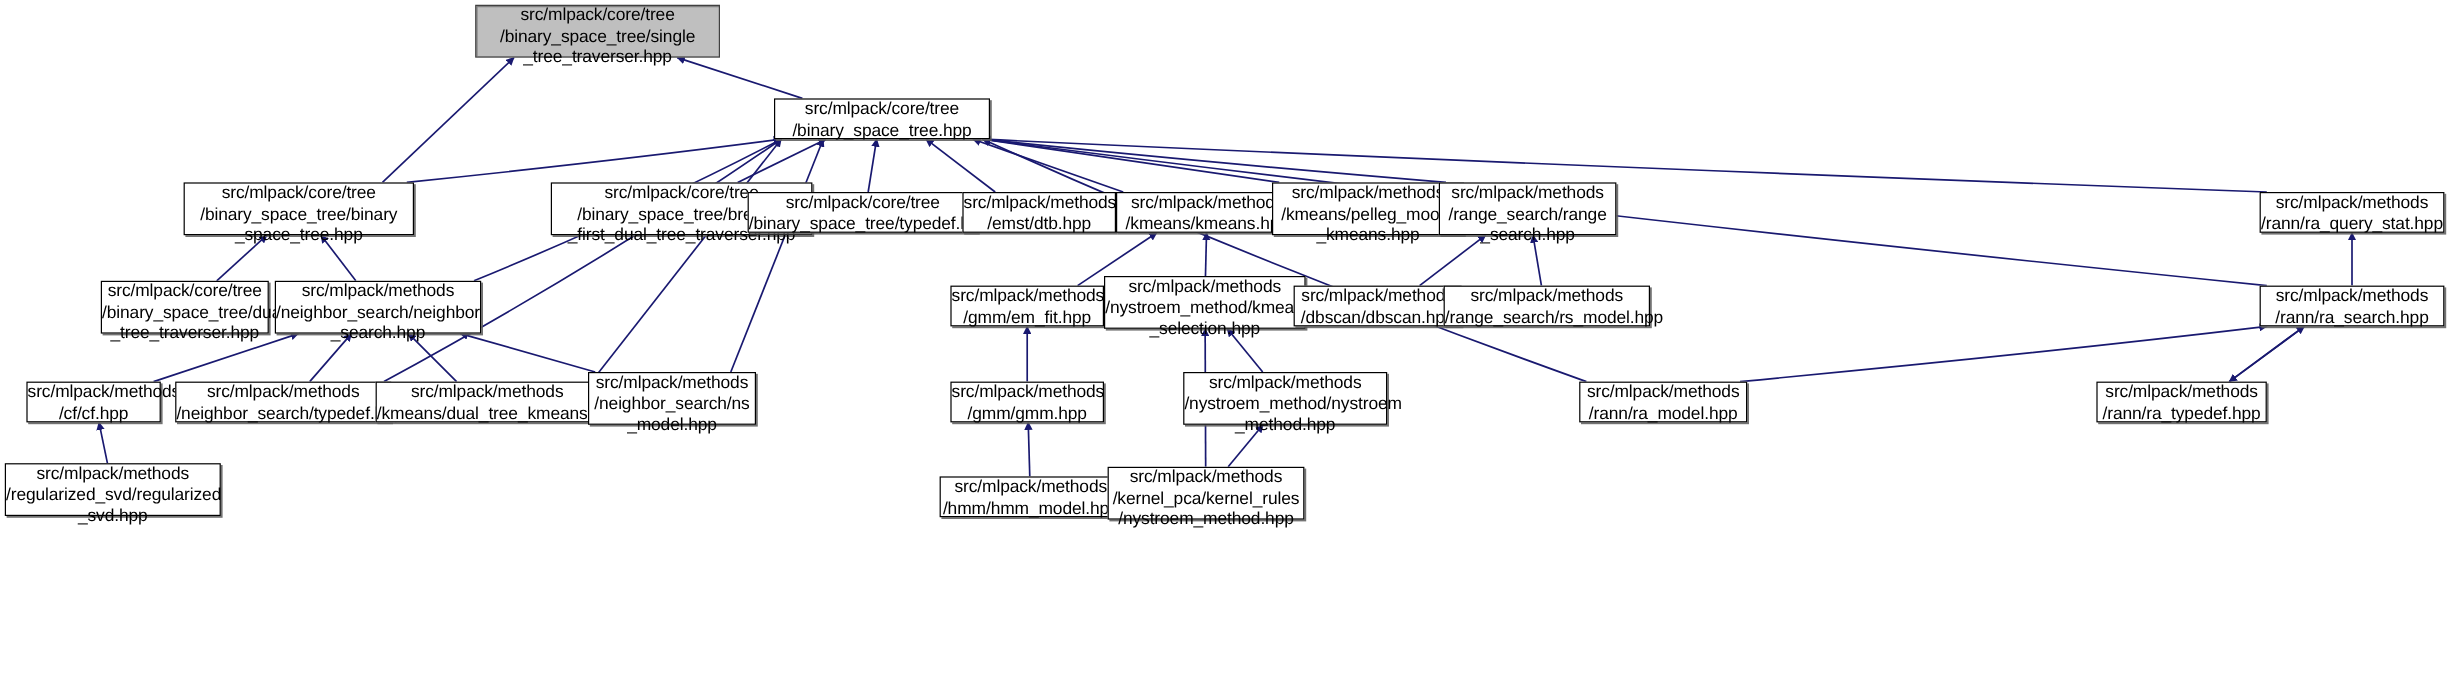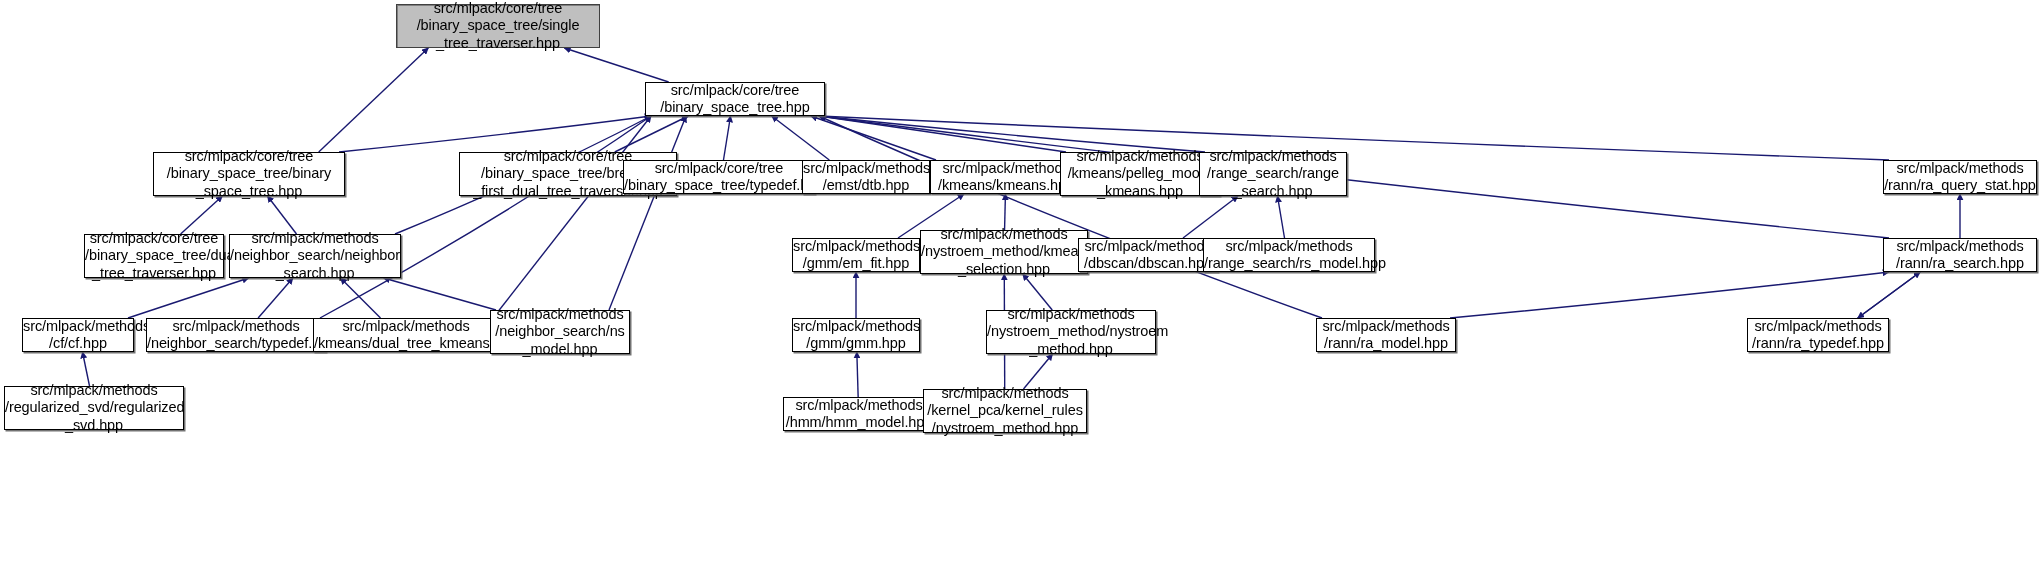--- a/index.html
+++ b/index.html
@@ -26,21 +26,20 @@
   .node {
     position: absolute;
     box-sizing: border-box;
     border: 1px solid #000000;
     background: #ffffff;
     color: #000000;
     font-size: 14.5px;
     line-height: 17.5px;
     text-align: center;
     display: flex;
-    align-items: center;
     justify-content: center;
     white-space: pre;
     letter-spacing: -0.1px;
     z-index: 2;
   }
   .node.root {
     background: #bfbfbf;
     border: 1px solid #404040;
     box-shadow: 1px 1px 0 #808080 inset;
   }

